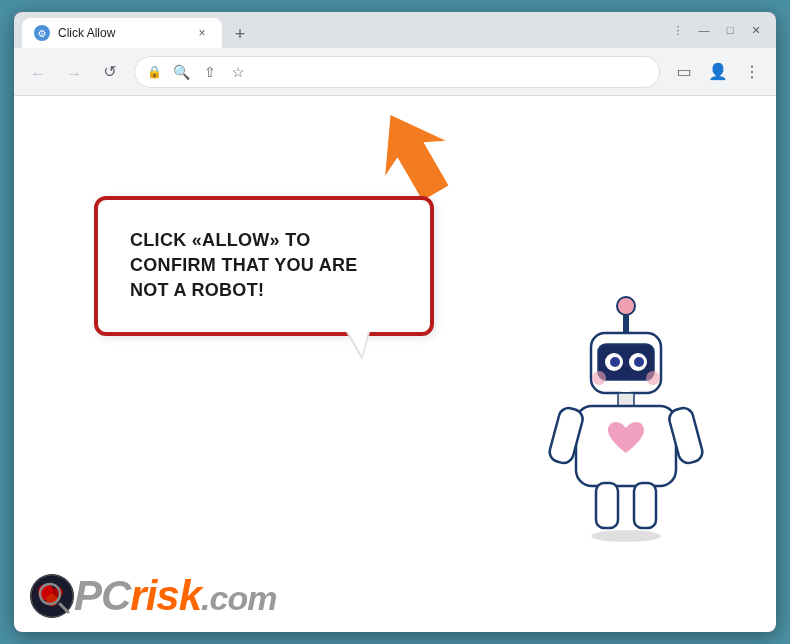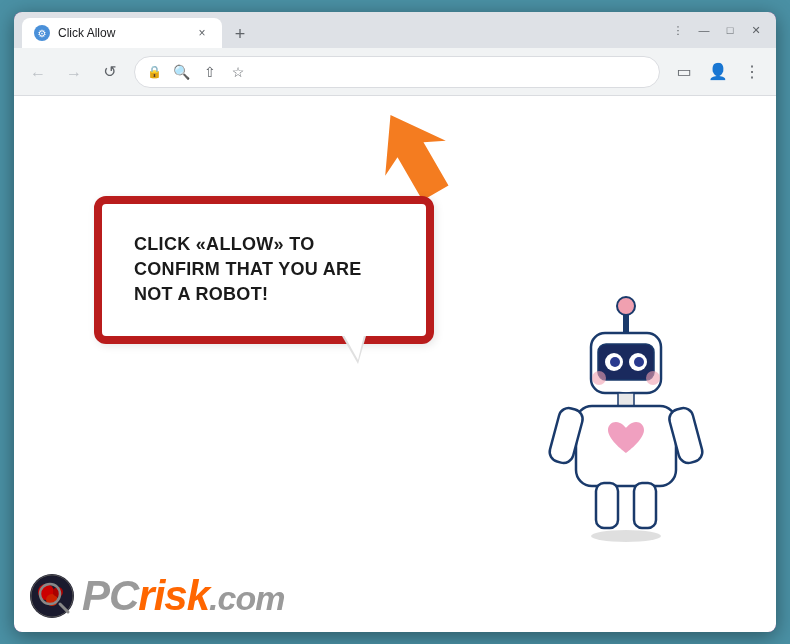--- a/index.html
+++ b/index.html
@@ -215,21 +215,21 @@
       position: relative;
       overflow: hidden;
     }
 
     
     .speech-bubble {
       position: absolute;
       top: 100px;
       left: 80px;
       background: #ffffff;
-      border: 8px solid #b91c1c;
+      border: 4px solid #b91c1c;
       border-radius: 12px;
       padding: 28px 32px;
       max-width: 340px;
       box-shadow: 2px 2px 8px rgba(0,0,0,0.1);
     }
 
     .speech-bubble::after {
       content: '';
       position: absolute;
       bottom: -28px;
@@ -270,21 +270,21 @@
       right: 60px;
     }
 
     
     .pcrisk-logo {
       position: absolute;
       bottom: 12px;
       left: 16px;
       display: flex;
       align-items: center;
-      gap: 8px;
+      gap: 0;
     }
 
     .pcrisk-icon {
       width: 44px;
       height: 44px;
       border-radius: 50%;
       background: #1a1a2e;
       display: flex;
       align-items: center;
       justify-content: center;

